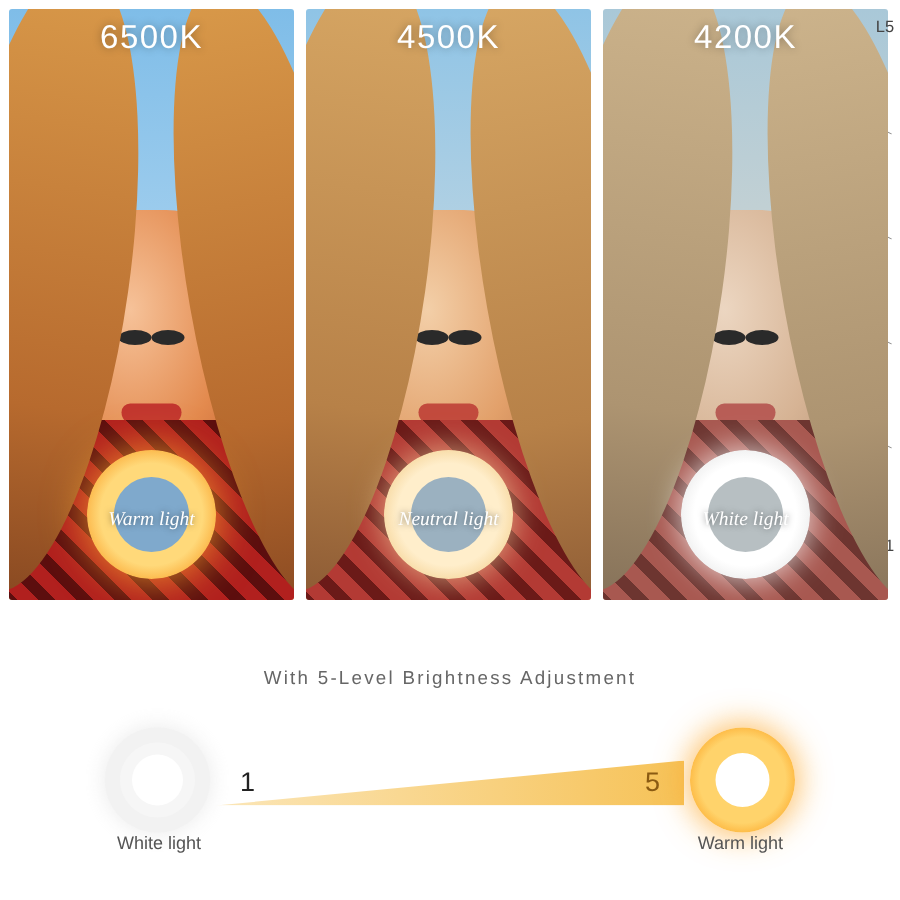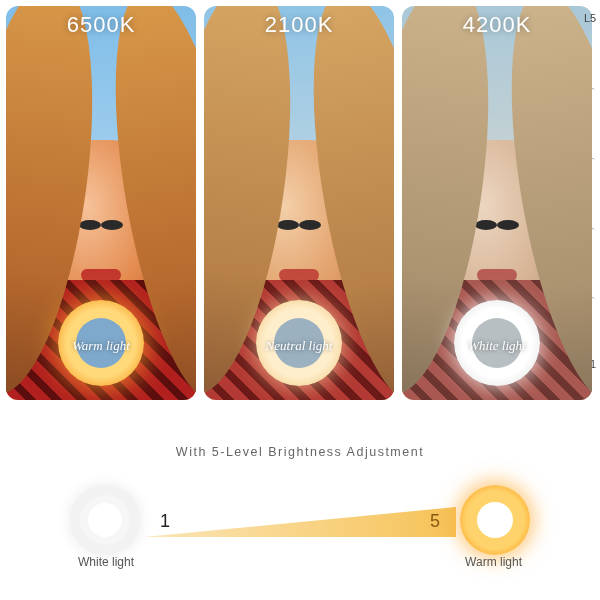--- a/index.html
+++ b/index.html
@@ -14,21 +14,21 @@
     display: flex;
     gap: 8px;
     padding: 6px 8px 0 6px;
     height: 400px;
     position: relative;
   }
   .panel {
     flex: 1;
     position: relative;
     overflow: hidden;
-    border-radius: 12px;
+    border-radius: 2px;
   }
   .panel .sky { position: absolute; inset: 0; }
   .p1 .sky { background: linear-gradient(180deg, #7fbde8 0%, #a8d2ef 50%, #e6c687 100%); }
   .p2 .sky { background: linear-gradient(180deg, #8fc4e6 0%, #bdd5e2 50%, #e9c38b 100%); }
   .p3 .sky { background: linear-gradient(180deg, #a9c8d8 0%, #cdd4d2 50%, #e9ceb0 100%); }
 
   .temp-label {
     position: absolute;
     top: 6px;
     left: 50%;
@@ -244,21 +244,21 @@
 
   <div class="panel p2">
     <div class="sky"></div>
     <div class="hair"></div>
     <div class="face">
       <div class="eye l"></div>
         <div class="eye r"></div>
         <div class="lips"></div>
     </div>
     <div class="shirt"></div>
-    <div class="temp-label">2100K</div>
+    <div class="temp-label">4500K</div>
     <div class="ring"></div>
     <div class="ring-label">Neutral light</div>
   </div>
 
   <div class="panel p3">
     <div class="sky"></div>
     <div class="hair"></div>
     <div class="face">
       <div class="eye l"></div>
         <div class="eye r"></div>

